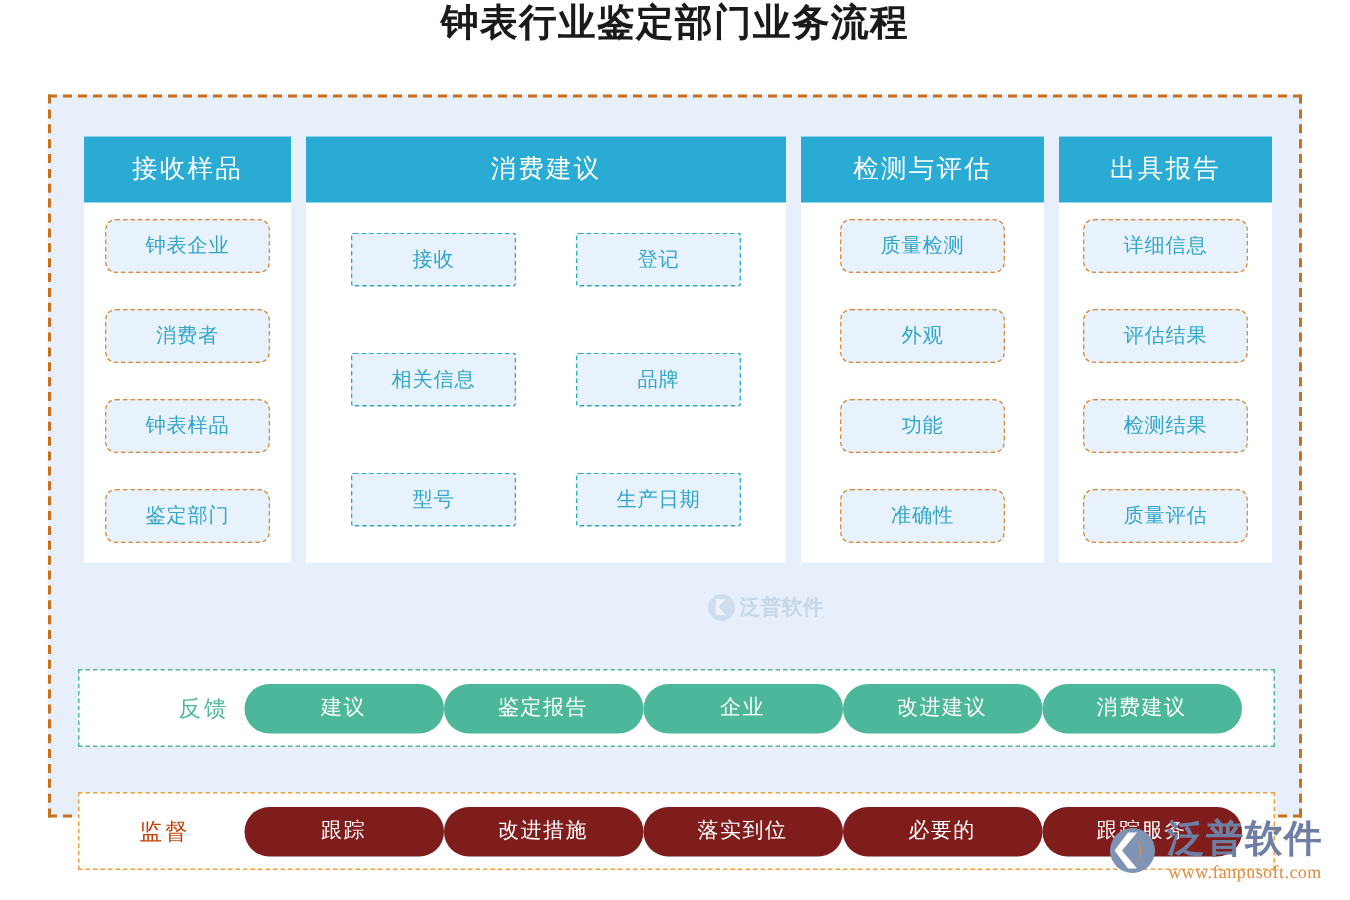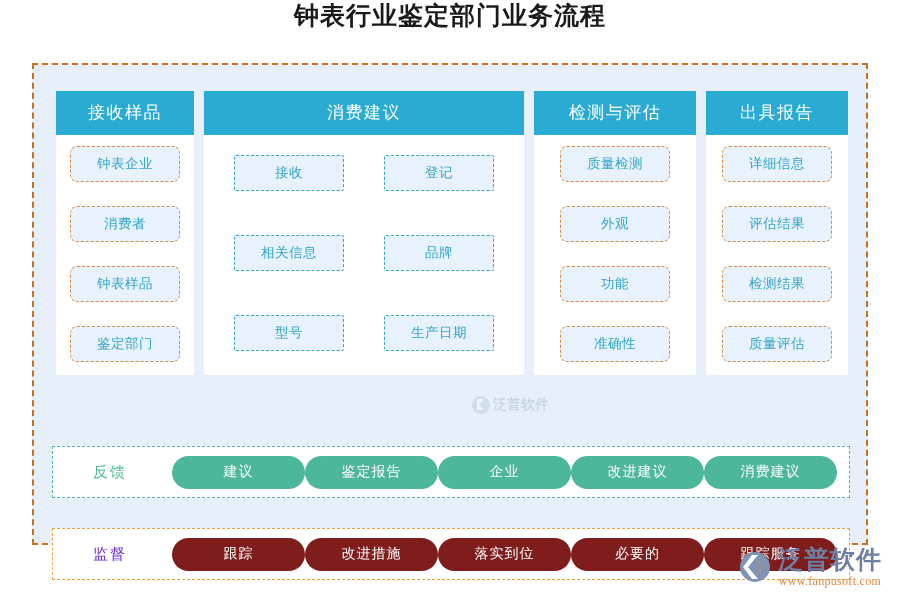--- a/index.html
+++ b/index.html
@@ -134,27 +134,27 @@
     top: 463px;
     border: 1.5px dashed #e8a23c;
   }
   .band-label {
     font-size: 15px;
     width: 86px;
     flex: 0 0 86px;
     text-align: center;
     letter-spacing: 2px;
   }
-  #feedback-band .band-label { color: #4fb89a; }
-  #supervision-band .band-label { color: #6d28d9; }
+  #feedback-band .band-label { color: #4fb89a; text-align: right; }
+  #supervision-band .band-label { color: #c2410c; }
 
   .pill-row {
     display: flex;
     flex: 1 1 auto;
-    justify-content: flex-end;
+    justify-content: center;
     padding-right: 12px;
   }
   .pill {
     color: #ffffff;
     font-size: 14px;
     border-radius: 20px;
     width: 133px;
     height: 33px;
     display: flex;
     align-items: center;

